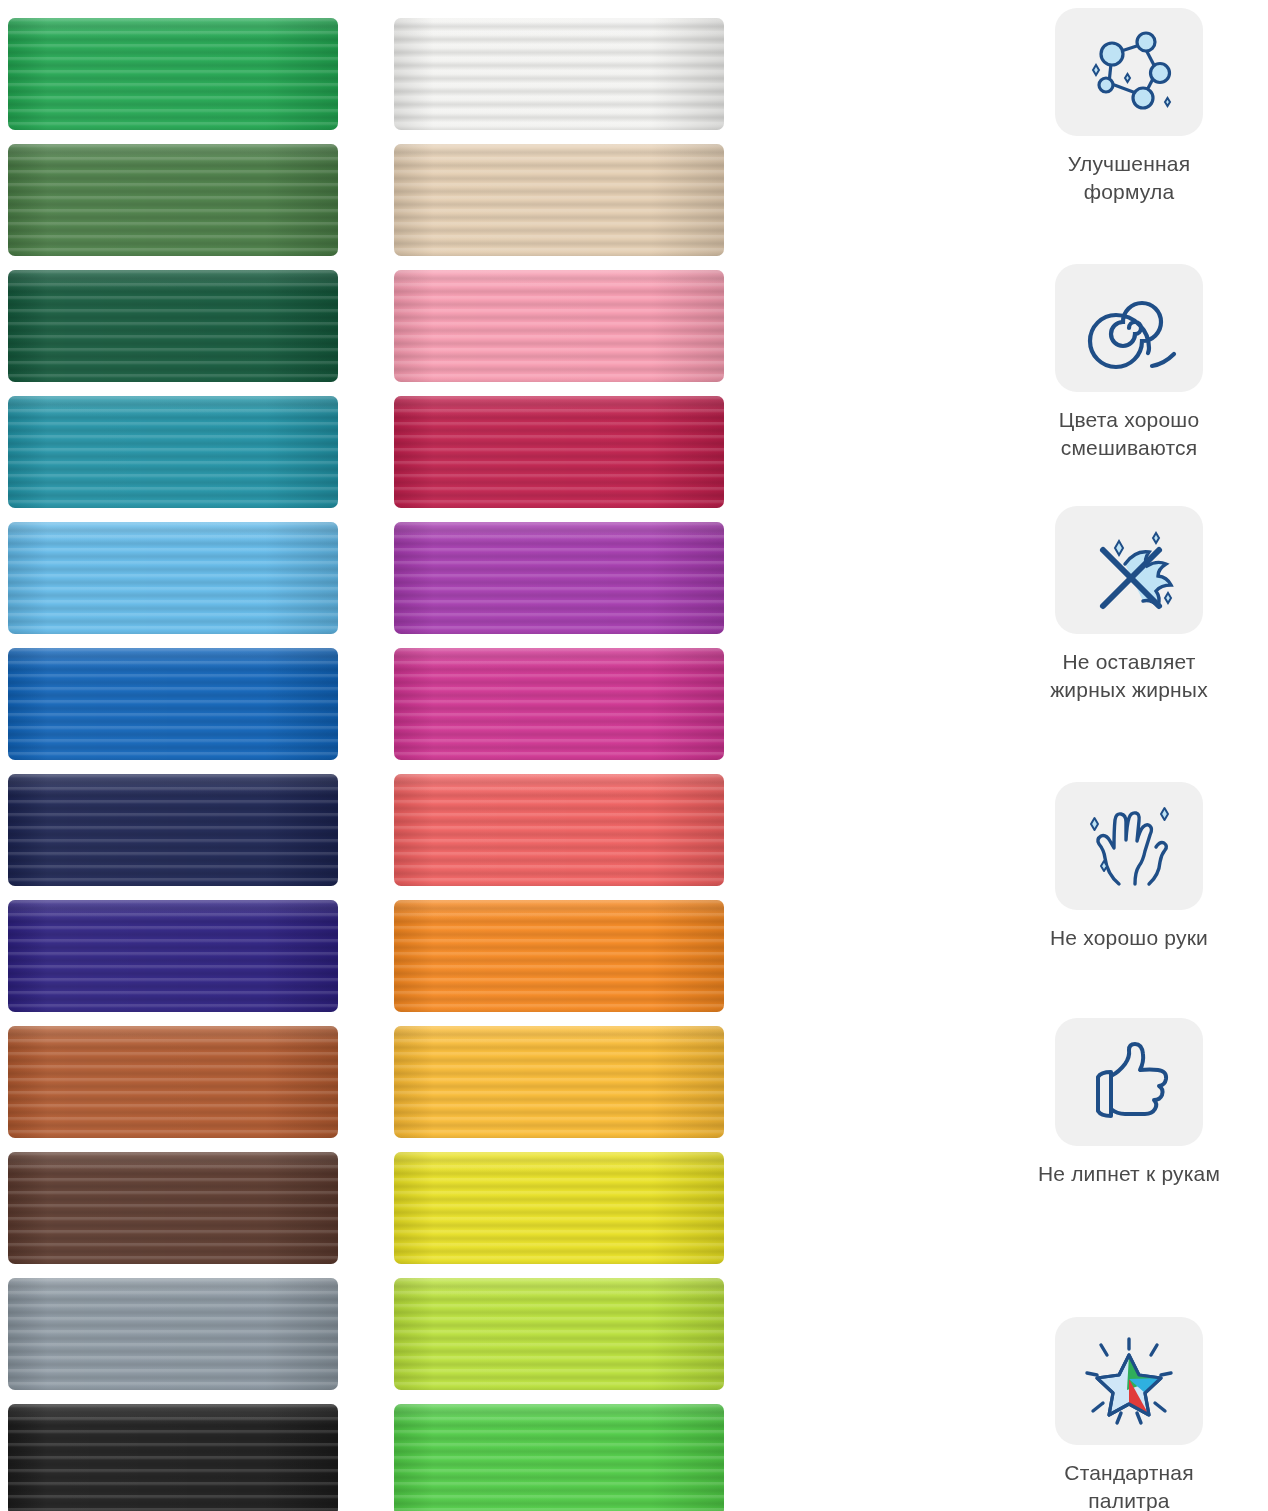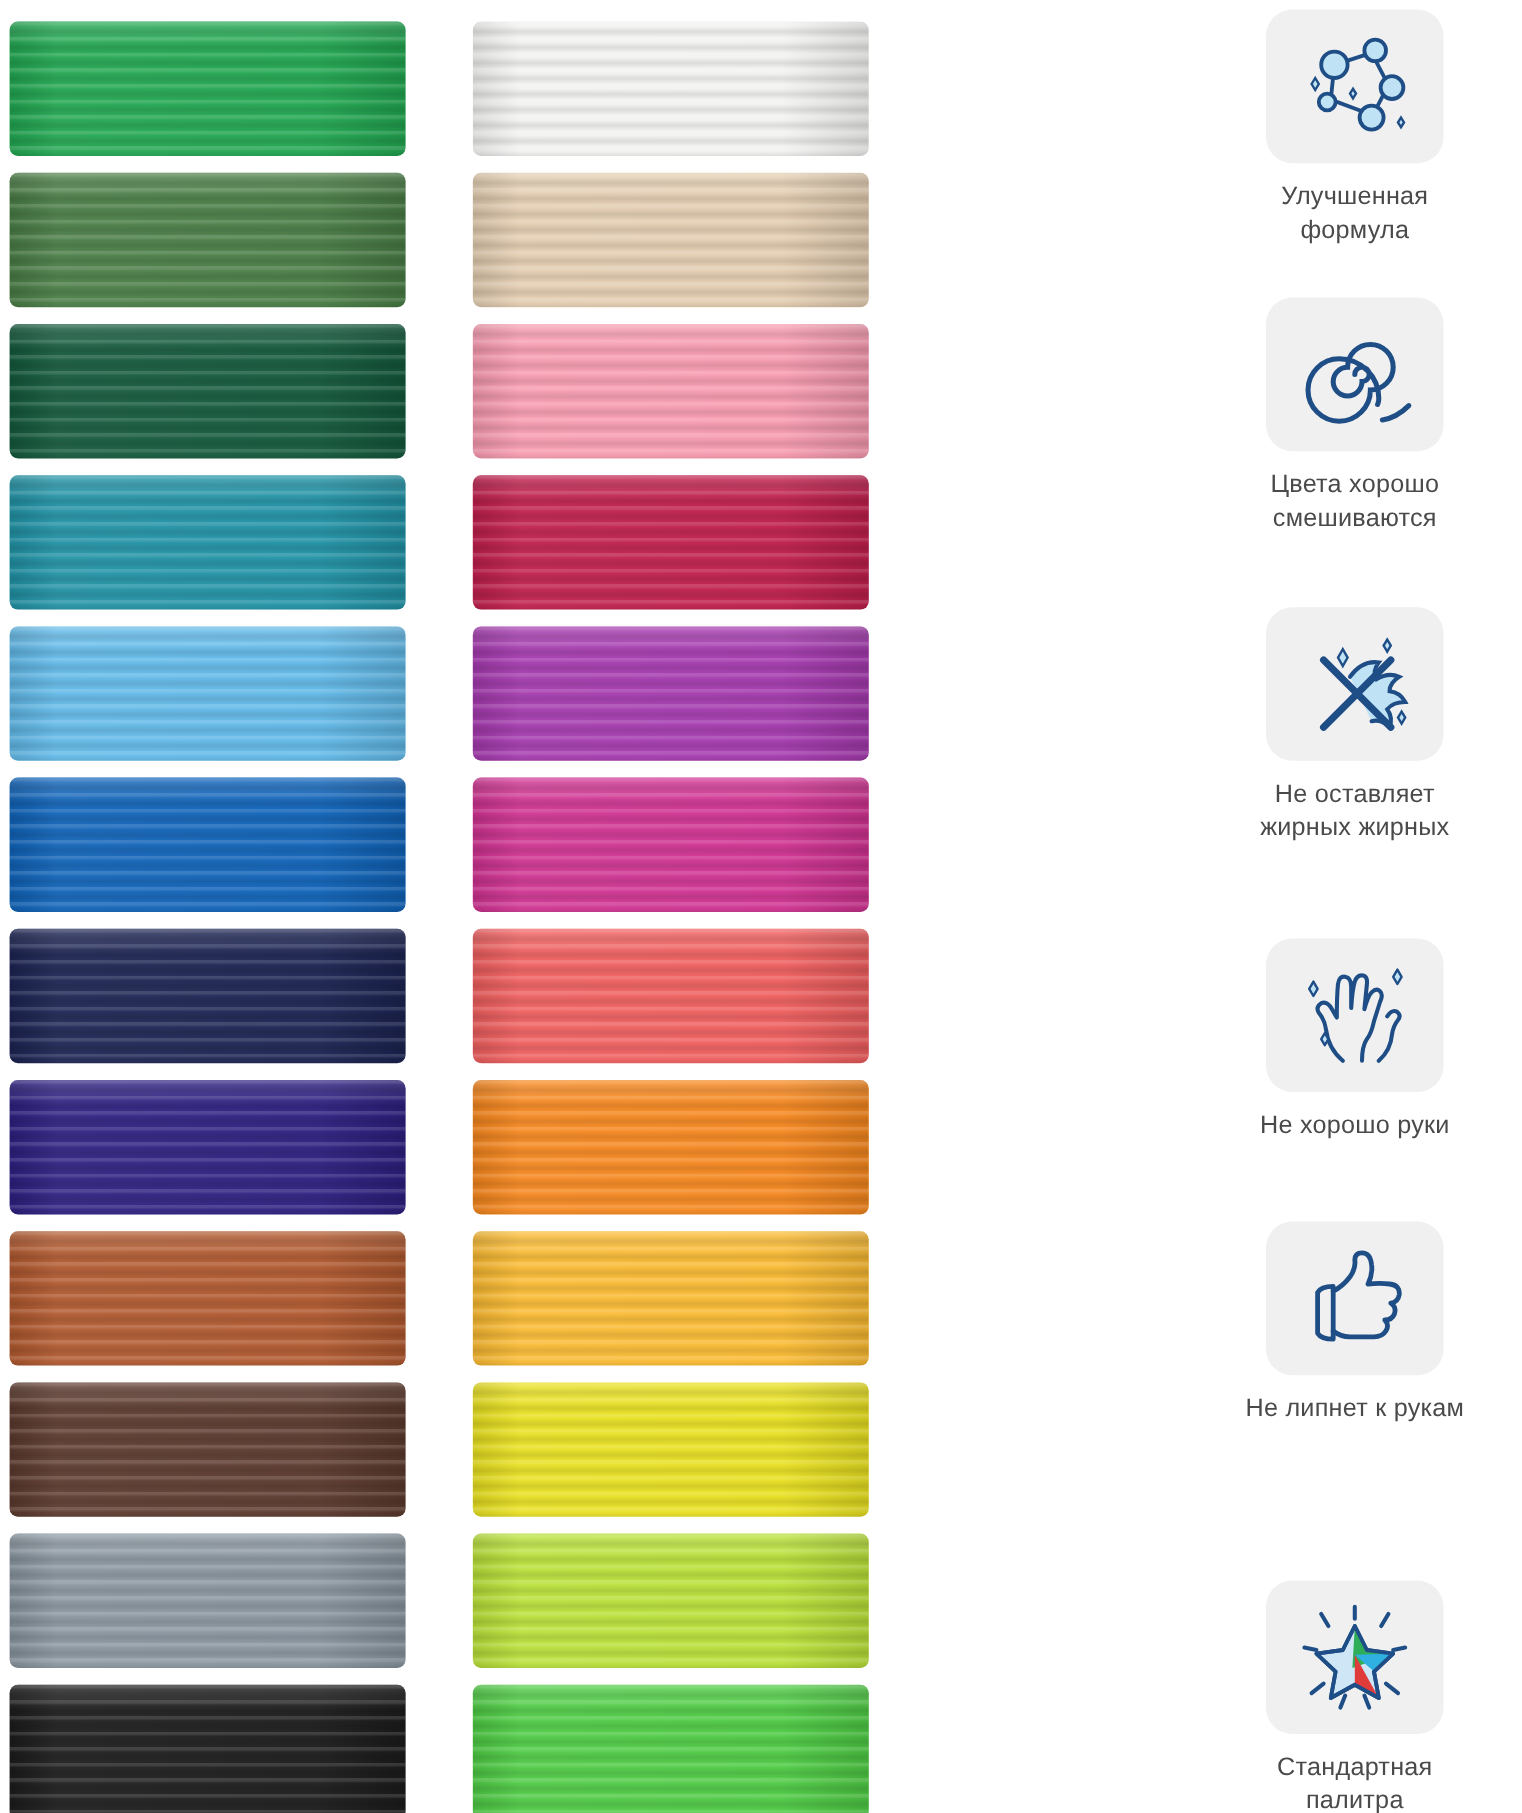--- a/index.html
+++ b/index.html
@@ -255,21 +255,21 @@
       <circle cx="62" cy="72" r="10" fill="#bfe3f5"></circle>
       <circle cx="25" cy="59" r="7" fill="#bfe3f5"></circle>
       <path d="M12 44 l3 -5 3 5 -3 5 z" fill="#bfe3f5" stroke-width="2"></path>
       <path d="M44 52 l2.5 -4 2.5 4 -2.5 4 z" fill="#bfe3f5" stroke-width="2"></path>
       <path d="M84 76 l2.5 -4 2.5 4 -2.5 4 z" fill="#bfe3f5" stroke-width="2"></path>
     </svg>
         </div>
         <div class="caption">Улучшенная
 формула</div>
       </div>
-      <div class="feature" style="top: 248px; text-align: center;">
+      <div class="feature" style="top: 264px; text-align: center;">
         <div class="icon-box">
     <svg width="100" height="92" viewBox="0 0 100 92" fill="none" stroke="#1f4e87" stroke-width="4.2" stroke-linecap="round">
       <path d="M50 46 a6 6 0 1 1 6 6 a12 12 0 1 1 -12 -12 a19 19 0 1 1 19 19 a26 26 0 1 1 -26 -26 a33 33 0 0 1 33 33 a12 12 0 0 1 -1 5"></path>
       <path d="M95 72 q-10 10 -22 12" stroke-width="4.2"></path>
     </svg>
         </div>
         <div class="caption">Цвета хорошо
 смешиваются</div>
       </div>
       <div class="feature" style="top: 506px;">

